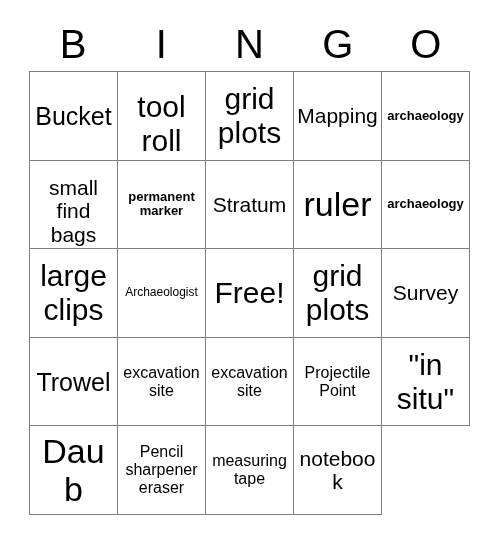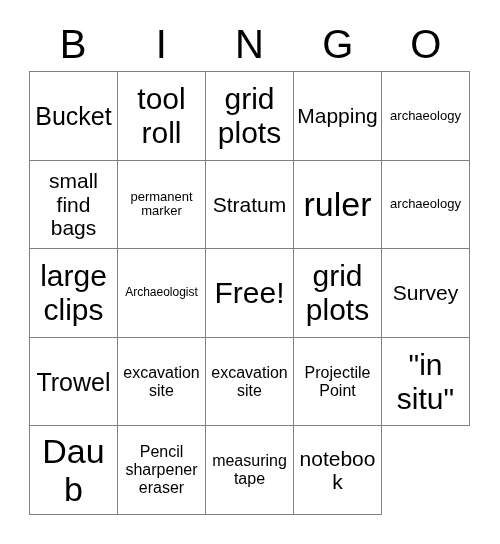--- a/index.html
+++ b/index.html
@@ -80,55 +80,55 @@
     word-break: break-word;
     hyphens: none;
   }
 
   
   .fs-xxl  { font-size: 34px; }
   .fs-xl   { font-size: 30px; }
   .fs-lg   { font-size: 25px; }
   .fs-md   { font-size: 21px; }
   .fs-sm   { font-size: 16px; }
-  .fs-xs   { font-size: 13px; }
+  .fs-xs   { font-size: 13px; font-weight: bold; }
   .fs-xxs  { font-size: 12px; }
 </style>
 </head>
 <body style="background: rgb(255, 255, 255);">
 
 <div id="bingo-card">
 
   <div class="header-row">
     <div class="header-cell">B</div>
     <div class="header-cell">I</div>
     <div class="header-cell">N</div>
     <div class="header-cell">G</div>
     <div class="header-cell">O</div>
   </div>
 
   <div class="grid" style="border-color: rgb(128, 128, 128);">
 
     <div class="cell" style="border-color: rgb(128, 128, 128);">
       <span class="cell-text fs-lg">Bucket</span>
     </div>
-    <div class="cell" style="border-color: rgb(128, 128, 128);">
+    <div class="cell" style="border-color: rgb(128, 128, 128); align-items: flex-end;">
       <span class="cell-text fs-xl">tool roll</span>
     </div>
     <div class="cell" style="border-color: rgb(128, 128, 128);">
       <span class="cell-text fs-xl">grid plots</span>
     </div>
     <div class="cell" style="border-color: rgb(128, 128, 128);">
       <span class="cell-text fs-md">Mapping</span>
     </div>
     <div class="cell" style="border-color: rgb(128, 128, 128);">
       <span class="cell-text fs-xs">archaeology</span>
     </div>
 
-    <div class="cell" style="border-color: rgb(128, 128, 128);">
+    <div class="cell" style="border-color: rgb(128, 128, 128); align-items: flex-end;">
       <span class="cell-text fs-md">small find bags</span>
     </div>
     <div class="cell" style="border-color: rgb(128, 128, 128);">
       <span class="cell-text fs-xs">permanent marker</span>
     </div>
     <div class="cell" style="border-color: rgb(128, 128, 128);">
       <span class="cell-text fs-md">Stratum</span>
     </div>
     <div class="cell" style="border-color: rgb(128, 128, 128);">
       <span class="cell-text fs-xxl">ruler</span>

